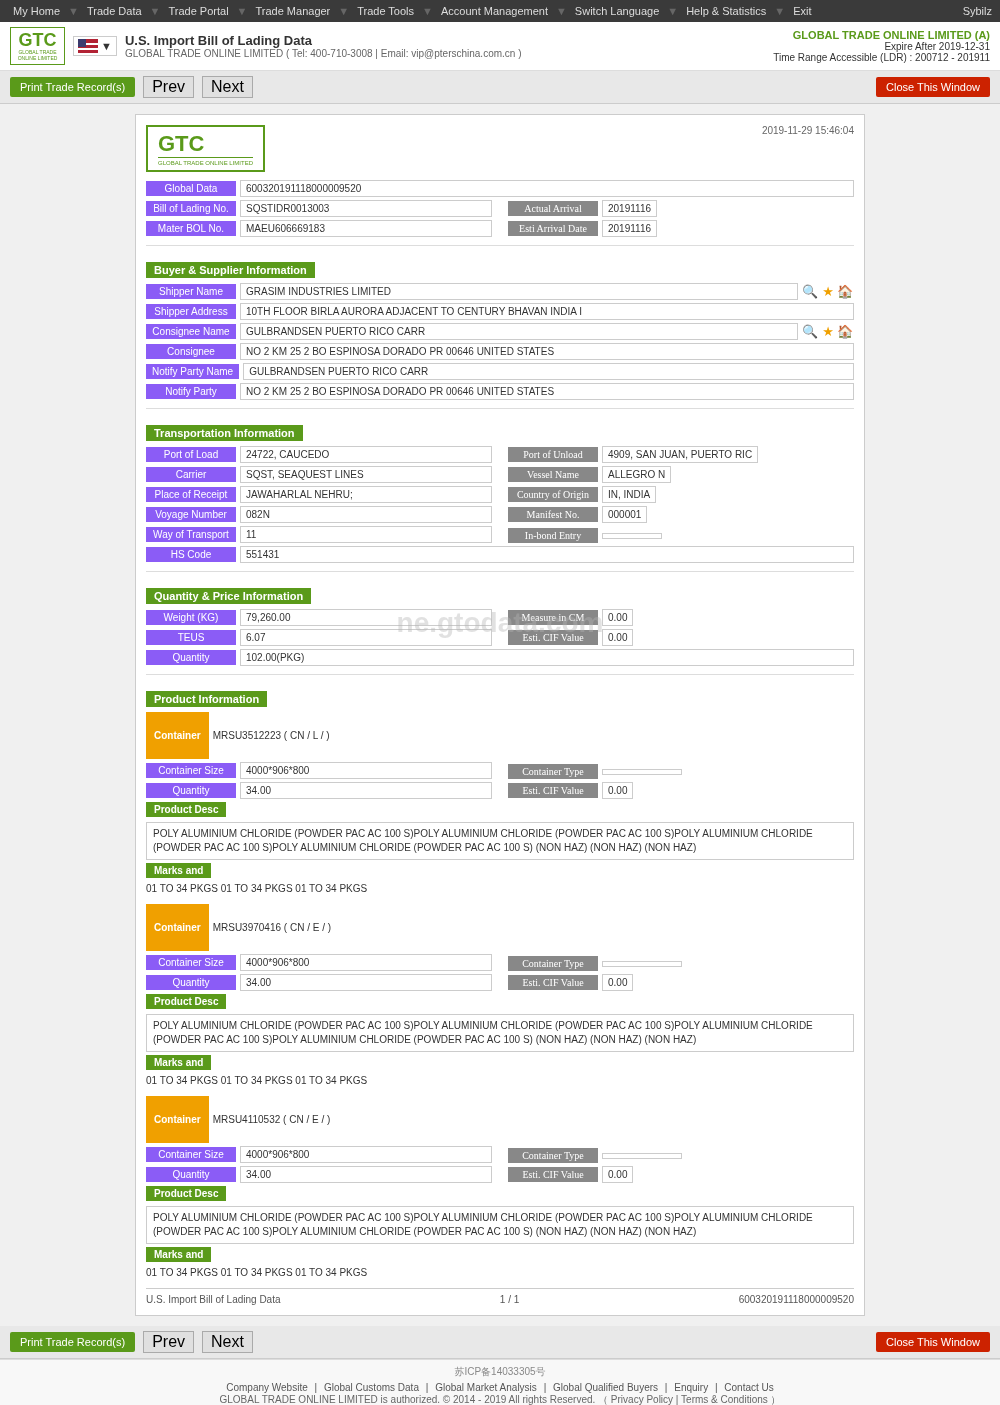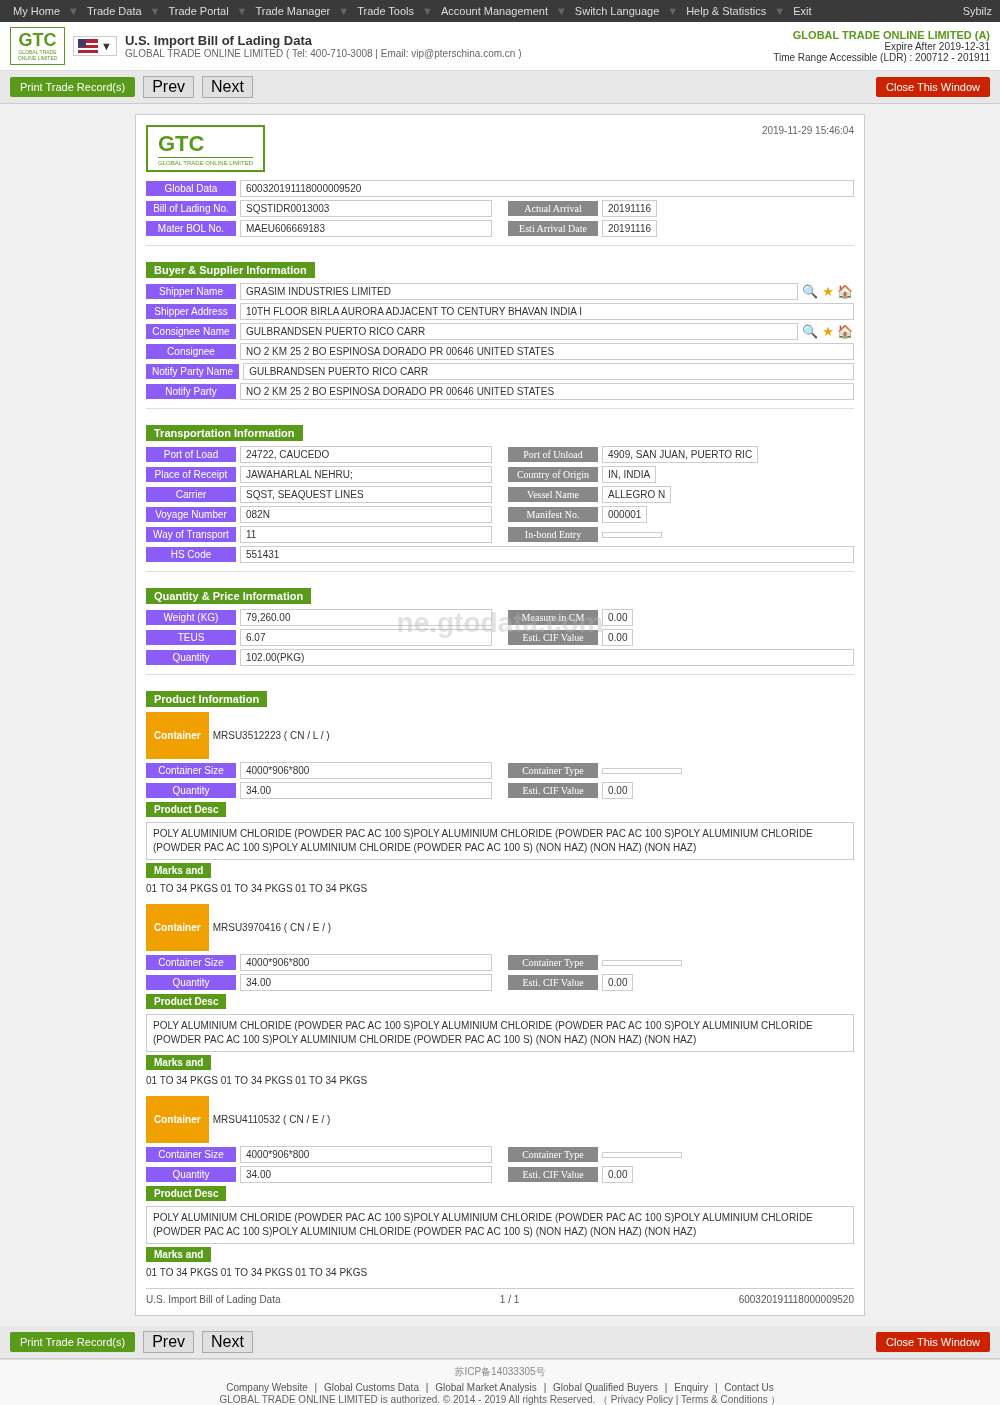--- a/index.html
+++ b/index.html
@@ -47,21 +47,21 @@
     
     .section-header { background: #5a9a1a; color: #fff; padding: 2px 8px; font-size: 11px; font-weight: bold; margin: 8px 0 5px 0; display: inline-block; }
 
     
     .field-row { display: flex; align-items: center; margin-bottom: 3px; gap: 4px; flex-wrap: wrap; }
     .field-label { background: #8b5cf6; color: #fff; padding: 2px 6px; font-size: 10px; min-width: 90px; text-align: center; white-space: nowrap; }
     .field-label-gray { background: #888; color: #fff; padding: 2px 6px; font-size: 10px; min-width: 90px; text-align: center; white-space: nowrap; font-family: Liberation Serif, serif; }
     .field-value { border: 1px solid #ccc; padding: 2px 5px; font-size: 10px; min-width: 120px; flex: 1; }
     .field-value-fixed { border: 1px solid #ccc; padding: 2px 5px; font-size: 10px; }
 
-    .two-col { display: flex; gap: 16px; margin-bottom: 3px; }
+    .two-col { display: flex; gap: 16px; margin-bottom: 3px; align-items: flex-end; }
     .two-col .field-group { display: flex; align-items: center; gap: 4px; flex: 1; }
 
     
     .icon-search { cursor: pointer; color: #5a9a1a; font-size: 13px; }
     .icon-star { cursor: pointer; color: #f0a000; font-size: 13px; }
     .icon-home { cursor: pointer; color: #5a9a1a; font-size: 13px; }
 
     
     .section-divider { border: none; border-top: 1px solid #ddd; margin: 8px 0; }
 
@@ -250,38 +250,38 @@
         </div>
         <div class="field-group">
           <span class="field-label-gray">Port of Unload</span>
           <span class="field-value-fixed">4909, SAN JUAN, PUERTO RIC</span>
         </div>
       </div>
 
       
       <div class="two-col">
         <div class="field-group">
+          <span class="field-label">Carrier</span>
+          <span class="field-value">SQST, SEAQUEST LINES</span>
+        </div>
+        <div class="field-group">
+          <span class="field-label-gray">Vessel Name</span>
+          <span class="field-value-fixed">ALLEGRO N</span>
+        </div>
+      </div>
+
+      
+      <div class="two-col">
+        <div class="field-group">
           <span class="field-label">Place of Receipt</span>
           <span class="field-value">JAWAHARLAL NEHRU;</span>
         </div>
         <div class="field-group">
           <span class="field-label-gray">Country of Origin</span>
           <span class="field-value-fixed">IN, INDIA</span>
-        </div>
-      </div>
-
-      
-      <div class="two-col">
-        <div class="field-group">
-          <span class="field-label">Carrier</span>
-          <span class="field-value">SQST, SEAQUEST LINES</span>
-        </div>
-        <div class="field-group">
-          <span class="field-label-gray">Vessel Name</span>
-          <span class="field-value-fixed">ALLEGRO N</span>
         </div>
       </div>
 
       
       <div class="two-col">
         <div class="field-group">
           <span class="field-label">Voyage Number</span>
           <span class="field-value">082N</span>
         </div>
         <div class="field-group">

